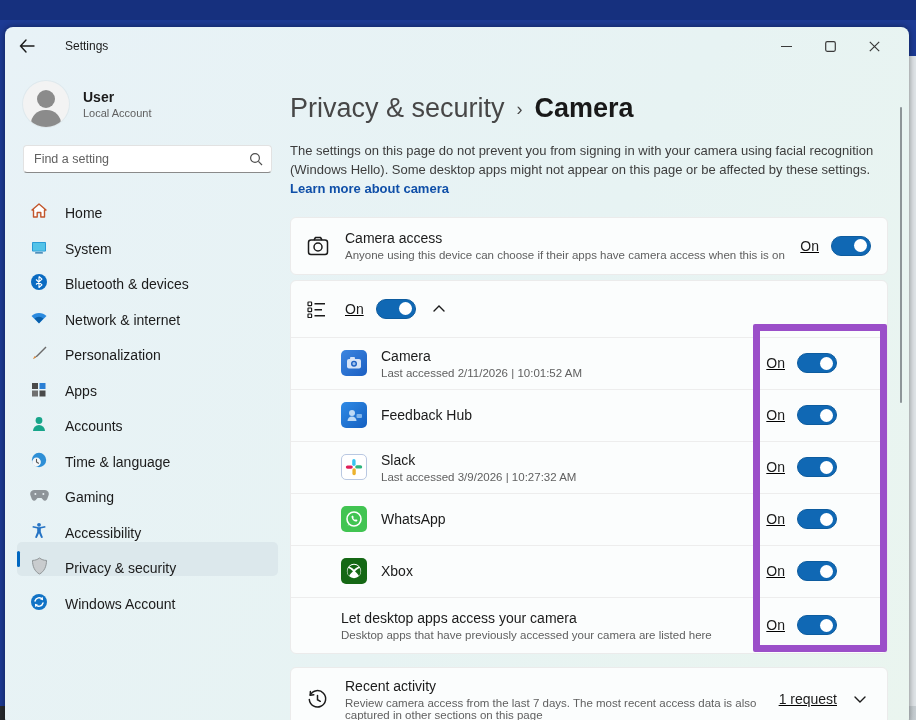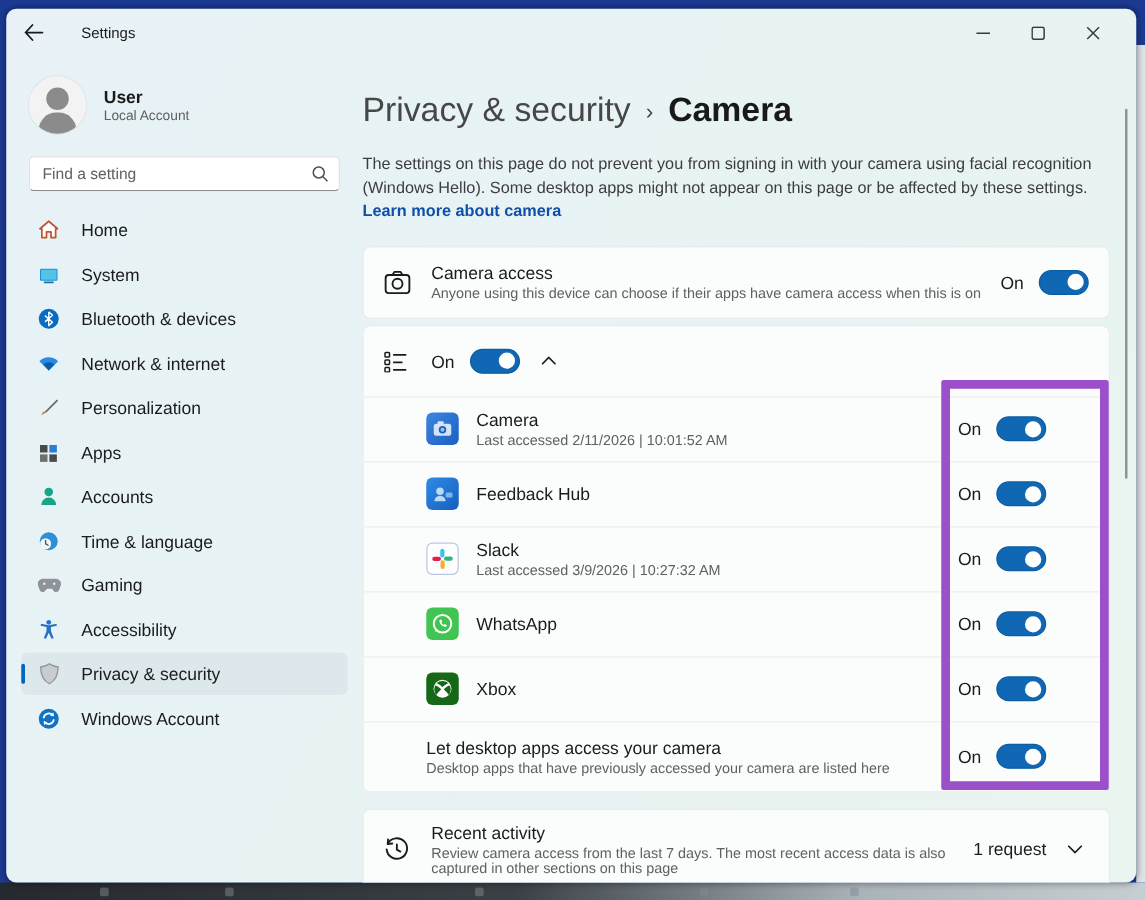--- a/index.html
+++ b/index.html
@@ -1,19 +1,19 @@
 <!DOCTYPE html>
 <html><head>
 <meta charset="utf-8">
 <style>
   * { box-sizing: border-box; margin: 0; padding: 0; }
   html,body { width:916px; height:720px; overflow:hidden; }
   body { font-family:"Liberation Sans","DejaVu Sans",sans-serif; background:#16307e; position:relative; }
 
-  .stage { position:absolute; inset:0; background:#1c3a94; }
+  .stage { position:absolute; inset:0; background:#1c3a94;margin-top:20px; }
   .right-strip { position:absolute; right:0; top:36px; width:7px; height:670px; background:#dfe4e7; }
   .bottom-strip { position:absolute; left:0; bottom:0; width:916px; height:14px;
     background:linear-gradient(90deg,#26292d 0%,#3a4045 45%,#aab3b8 75%,#c7ced2 100%); }
   .bottom-strip .tbicon { position:absolute; top:4px; width:7px; height:7px; border-radius:2px; background:#7f8a91; opacity:.5; }
 
   .window { position:absolute; left:5px; top:7px; width:904px; height:699px;
     background:linear-gradient(120deg,#e8f2f7 0%,#e7f3f3 55%,#eaf5ef 100%);
     border-radius:8px; box-shadow:0 0 6px rgba(0,0,0,.45); overflow:hidden; }
 
   
@@ -37,21 +37,21 @@
   .acc-name { font-size:14px; font-weight:bold; color:#1b1b1b; }
   .acc-type { font-size:11px; color:#5f5f5f; margin-top:2px; }
 
   
   .searchbox { display:flex; align-items:center; height:28px; background:#ffffff; border:1px solid #e2e2e2;
     border-bottom:1px solid #8a8a8a; border-radius:4px; padding:0 8px 0 10px; margin:2px 6px 14px 6px; }
   .searchbox input { flex:1; border:none; outline:none; font-size:12.5px; color:#1b1b1b; background:transparent; font-family:inherit; }
   .searchbox input::placeholder { color:#616161; }
 
   
-  .nav-item { display:flex; align-items:center; gap:16px; height:34px; padding:0 10px 0 12px;
+  .nav-item { display:flex; align-items:flex-end; gap:16px; height:34px; padding:0 10px 0 12px;
     border-radius:5px; margin:1.5px 0; font-size:14px; color:#1b1b1b; position:relative; cursor:pointer; }
   .nav-item.selected { background:#dce8ec; }
   .nav-item.selected::before { content:""; position:absolute; left:0; top:9px; width:3px; height:16px; border-radius:3px; background:#0067c0; }
   .nav-ic { width:20px; height:20px; flex:0 0 20px; display:flex; align-items:center; justify-content:center; }
 
   
   .crumbs { display:flex; align-items:baseline; gap:12px; padding-left:0; margin:14px 0 18px 0; }
   .crumb-parent { font-size:27px; font-weight:400; color:#474747; cursor:pointer; }
   .crumb-sep { font-size:18px; color:#474747; position:relative; top:-2px; }
   .crumb-page { font-size:27px; font-weight:600; color:#191919; }
@@ -60,21 +60,21 @@
 
   
   .cards { width:598px; }
   .card { background:#fbfdfd; border:1px solid #ebebeb; border-radius:6px; margin-bottom:5px; overflow:hidden; }
   .row { display:flex; align-items:center; padding:10px 16px; min-height:56px; }
   .row + .row, .approw { border-top:1px solid #ededed; }
   .row-ic { width:38px; flex:0 0 38px; color:#1b1b1b; }
   .row-main { flex:1; padding-right:8px; }
   .row-title { font-size:14px; color:#1b1b1b; }
   .row-sub { font-size:11.5px; color:#606060; margin-top:3px; }
-  .row-ctrl { display:flex; align-items:center; gap:12px; }
+  .row-ctrl { display:flex; align-items:center; gap:12px;text-decoration:underline; }
   .on-label { font-size:14px; color:#1b1b1b; }
   .chev { width:22px; display:flex; justify-content:center; color:#1b1b1b; }
 
   .toggle { width:40px; height:20px; border-radius:10px; background:#1068b4; border:1px solid #0d5c9f;
     position:relative; cursor:pointer; flex:0 0 40px; }
   .toggle .knob { position:absolute; right:3px; top:2.5px; width:13px; height:13px; border-radius:50%; background:#ffffff; }
 
   .approw { display:flex; align-items:center; padding:8px 16px 8px 50px; min-height:52px; }
   .app-ic { width:26px; height:26px; flex:0 0 26px; border-radius:5px; margin-right:14px; position:relative; overflow:hidden; }
 

